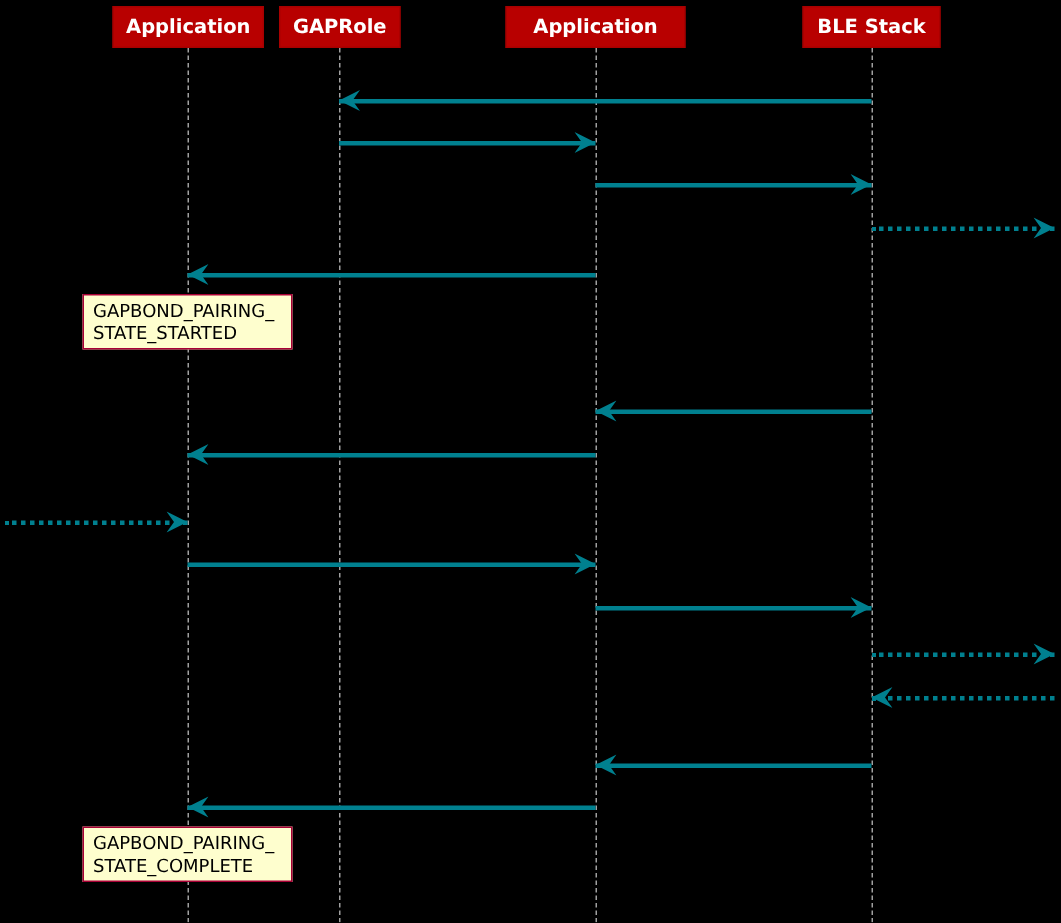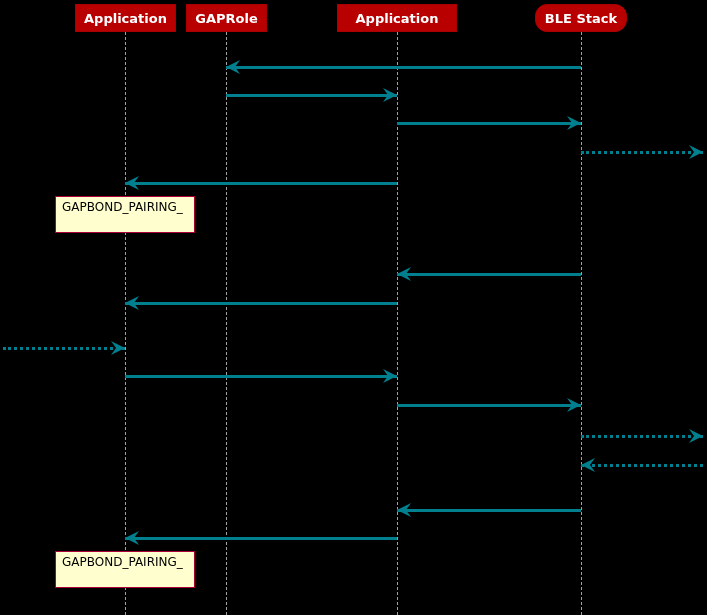--- a/index.html
+++ b/index.html
@@ -197,19 +197,19 @@
           <svg width="14" height="16" viewBox="0 0 14 16">
             <path d="M14,1 L0,8 L14,15 L9,8 Z" fill="#00808F"></path>
           </svg>
         </div>
       </div>
     </div>
   <div id="headers">
       <div class="participant" style="left: 75px; top: 4px; width: 101px; height: 28px; background: rgb(184, 0, 0); color: rgb(255, 255, 255);">Application</div>
       <div class="participant" style="left: 186px; top: 4px; width: 81px; height: 28px; background: rgb(184, 0, 0); color: rgb(255, 255, 255);">GAPRole</div>
       <div class="participant" style="left: 337px; top: 4px; width: 120px; height: 28px; background: rgb(184, 0, 0); color: rgb(255, 255, 255);">Application</div>
-      <div class="participant" style="left: 535px; top: 4px; width: 92px; height: 28px; background: rgb(184, 0, 0); color: rgb(255, 255, 255); border-radius: 12px;">BLE Stack</div>
+      <div class="participant" style="left: 535px; top: 4px; width: 92px; height: 28px; background: rgb(184, 0, 0); color: rgb(255, 255, 255);">BLE Stack</div>
     </div>
   <div id="notes">
-      <div class="note" style="left: 55px; top: 196px; width: 140px; height: 37px; background: rgb(254, 254, 206); border-color: rgb(168, 0, 54); color: rgb(0, 0, 0);"><span class="nline">GAPBOND_PAIRING_</span></div>
-      <div class="note" style="left: 55px; top: 551px; width: 140px; height: 37px; background: rgb(254, 254, 206); border-color: rgb(168, 0, 54); color: rgb(0, 0, 0);"><span class="nline">GAPBOND_PAIRING_</span></div>
+      <div class="note" style="left: 55px; top: 196px; width: 140px; height: 37px; background: rgb(254, 254, 206); border-color: rgb(168, 0, 54); color: rgb(0, 0, 0);"><span class="nline">GAPBOND_PAIRING_</span><span class="nline">STATE_STARTED</span></div>
+      <div class="note" style="left: 55px; top: 551px; width: 140px; height: 37px; background: rgb(254, 254, 206); border-color: rgb(168, 0, 54); color: rgb(0, 0, 0);"><span class="nline">GAPBOND_PAIRING_</span><span class="nline">STATE_COMPLETE</span></div>
     </div>
 </div>
 
 </body></html>

